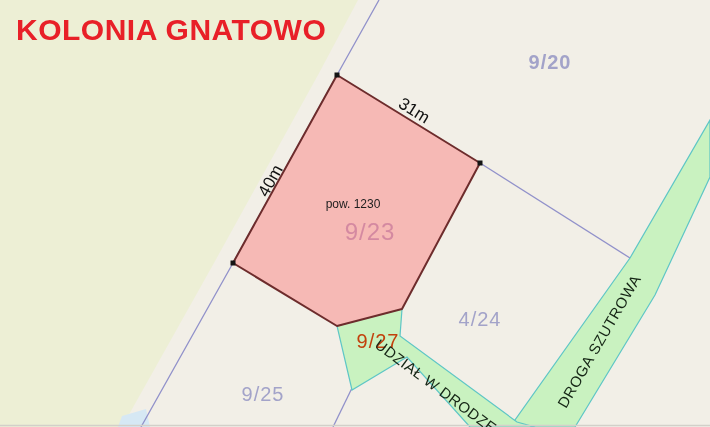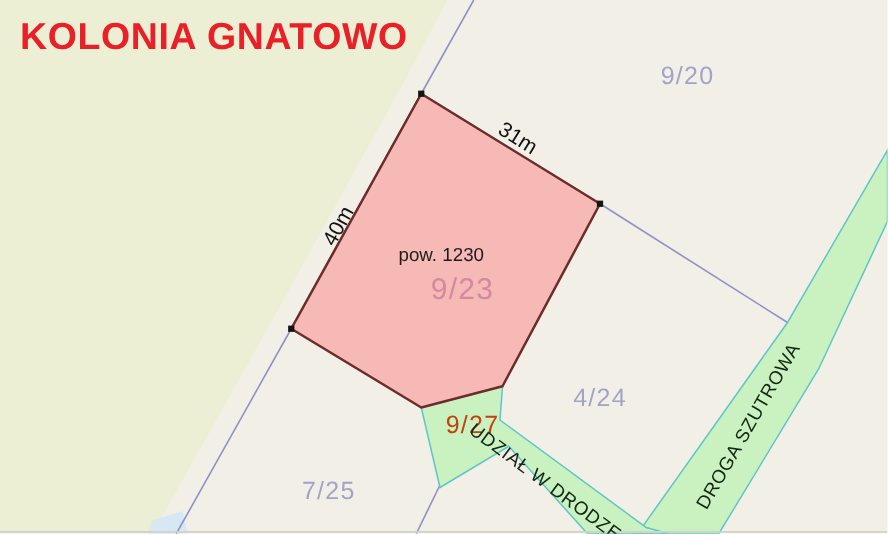--- a/index.html
+++ b/index.html
@@ -5,21 +5,21 @@
   html,body{margin:0;padding:0;background:#ffffff;}
   #stage{
     position:relative;width:710px;height:427px;overflow:hidden;
     font-family:"Liberation Sans", sans-serif;
   }
   #map-svg{position:absolute;left:0;top:0;z-index:1;}
   .lbl{position:absolute;z-index:2;white-space:nowrap;transform:translate(-50%,-50%);}
   .parcel-no{font-size:20px;color:#a3a3c9;letter-spacing:1px;}
   .parcel-no.green{color:#c2410c;}
   .plot-no{font-size:24px;color:rgba(208,132,158,0.9);letter-spacing:1px;}
-  .dark-lbl{font-size:15px;color:#1d1d1d;}
+  .dark-lbl{font-size:12px;color:#1d1d1d;}
   .dim-lbl{font-size:17px;color:#111;}
   .road-lbl{font-size:15px;color:#152515;letter-spacing:0.5px;}
   #area-title{
     position:absolute;left:16px;top:13px;z-index:2;
     font-size:30px;font-weight:bold;color:#e82028;letter-spacing:0.5px;
   }
   #watermark{
     position:absolute;left:355px;top:211px;z-index:3;
     transform:translate(-50%,-50%);white-space:nowrap;
     font-size:45px;font-weight:bold;letter-spacing:0px;
@@ -58,25 +58,25 @@
 
     <rect x="334.5" y="72.5" width="5" height="5" fill="#141414"></rect>
     <rect x="477.5" y="160.5" width="5" height="5" fill="#141414"></rect>
     <rect x="230.5" y="260.5" width="5" height="5" fill="#141414"></rect>
 
     <line x1="0" y1="425.5" x2="710" y2="425.5" stroke-width="1.5" stroke="#d2d0c9"></line>
   </svg>
 
   <div id="area-title">KOLONIA GNATOWO</div>
 
-  <div class="lbl parcel-no" style="left:550px;top:62px;">9/20</div>
+  <div class="lbl parcel-no" style="left:550px;top:62px;font-weight:bold;">9/20</div>
 
   <div class="lbl parcel-no" style="left:480px;top:319px;">4/24</div>
 
-  <div class="lbl parcel-no" style="left:263px;top:394px;">7/25</div>
+  <div class="lbl parcel-no" style="left:263px;top:394px;">9/25</div>
 
   <div class="lbl parcel-no green" style="left:378px;top:341px;">9/27</div>
 
   <div class="lbl plot-no" style="left:370px;top:232px;">9/23</div>
 
   <div class="lbl dark-lbl" style="left:353px;top:204px;">pow. 1230</div>
 
 
   <div class="lbl dim-lbl rot31" style="left:414px;top:111px;">31m</div>
 

